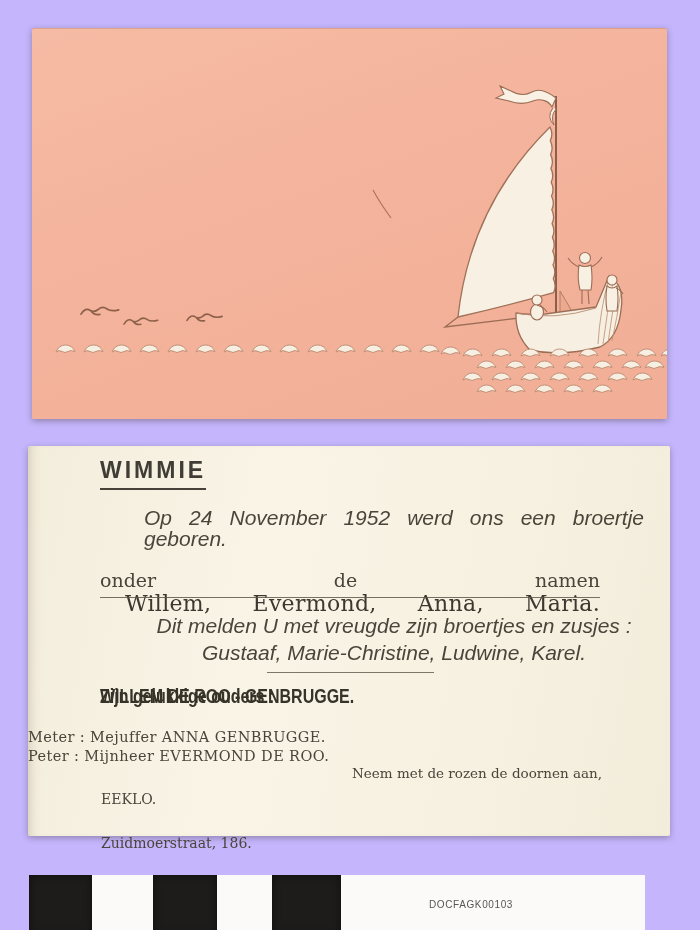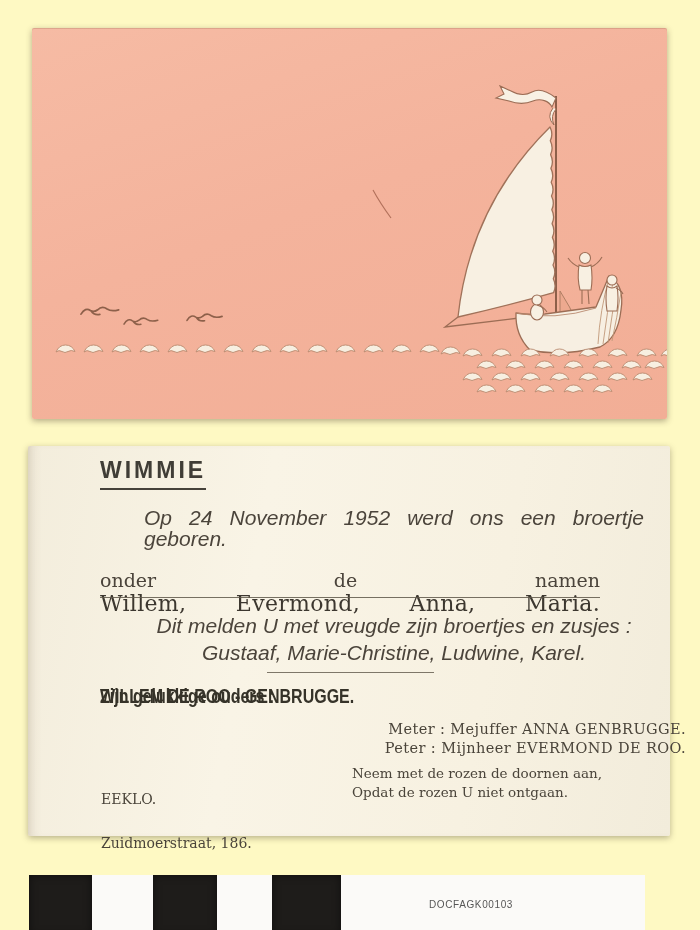--- a/index.html
+++ b/index.html
@@ -1,17 +1,17 @@
 <!DOCTYPE html>
 <html><head>
 <meta charset="utf-8">
 <style>
   html,body{margin:0;padding:0;width:700px;height:930px;overflow:hidden;
     background:#8a8a8a;font-family:"DejaVu Serif",serif;}
-  .page{position:absolute;inset:0;width:700px;height:930px;background:#fef9c3;}
+  .page{position:absolute;inset:0;width:700px;height:930px;background:#c4b5fd;}
 
   
   .card-front{position:absolute;left:32px;top:28px;width:635px;height:391px;
     background:linear-gradient(160deg,#f6bba4 0%,#f4b39c 45%,#f2ae96 100%);
     border-radius:2px;box-shadow:0 2px 6px rgba(55,40,30,.38), inset 0 1px 0 rgba(130,85,60,.22);}
   .card-front svg{position:absolute;inset:0;}
 
   
   .card-back{position:absolute;left:28px;top:446px;width:642px;height:390px;
     background:linear-gradient(100deg,#f3eddc 0%,#f9f4e6 35%,#f7f1e1 70%,#f2ecdb 100%);
@@ -19,28 +19,28 @@
   .card-back *{position:absolute;margin:0;white-space:nowrap;}
   .tx{left:72px;width:500px;}
   .just{text-align:justify;text-align-last:justify;white-space:normal !important;}
   .title{top:13px;left:72px;font-family:"Liberation Sans",sans-serif;font-weight:bold;
     font-size:23px;letter-spacing:3px;color:#403d36;line-height:1;
     padding-bottom:6px;border-bottom:2.5px solid #46423a;}
   .script{font-family:Liberation Sans, sans-serif;font-style:italic;color:#4b443b;font-size:21px;line-height:1;margin-left:44px;}
   .l-birth{top:61px;} .l-bapt{top:90px;}
   .l-names{top:123px;line-height:22px;}
   .names-pre{position:static;font-family:"DejaVu Serif",serif;color:#4b443b;font-size:19px;}
-  .names{position:static;font-family:"DejaVu Serif",serif;font-size:22px;color:#3c372f;letter-spacing:.3px;}
+  .names{position:static;font-family:"DejaVu Serif",serif;font-size:22px;color:#3c372f;letter-spacing:.3px;margin-left:25px;}
   .rule-names{top:151px;left:72px;width:500px;height:0;border-top:1px solid rgba(95,88,74,.85);}
   .l-intro{top:169px;text-align:center;white-space:normal !important;}
   .l-sibs{top:196px;text-align:center;white-space:normal !important;}
   .divider{top:226px;left:239px;width:167px;height:0;border-top:1px solid rgba(95,88,74,.8);}
   .l-parents{top:240px;left:72px;width:500px;font-family:"Liberation Sans",sans-serif;
     font-weight:bold;font-size:16px;color:#363329;transform:scaleY(1.22);transform-origin:left top;}
-  .gp{left:16px;width:642px;text-align:right;font-size:14.5px;color:#4a443a;letter-spacing:.4px;line-height:1;}
+  .gp{left:0;width:642px;text-align:left;font-size:14.5px;color:#4a443a;letter-spacing:.4px;line-height:1;margin-top:8px;}
   .gp1{top:276px;} .gp2{top:294.5px;}
   .addr{left:73px;top:319px;font-size:14px;color:#4a443a;line-height:19px;white-space:normal !important;}
   .addr div{position:static;margin-top:25px;}
   .verse{left:324px;top:318px;font-size:13.5px;color:#4a443a;line-height:18.5px;white-space:normal !important;}
   .verse div{position:static;}
 
   
   .strip{position:absolute;left:0;top:849px;width:606px;height:60px;margin-top:26px;}
   .blk{position:absolute;top:0;height:60px;}
   .b-dark{background:#1e1c1a;box-shadow:inset 0 0 8px rgba(0,0,0,.5);}
@@ -183,21 +183,20 @@
     <div class="gp gp1">Meter :  Mejuffer ANNA GENBRUGGE.</div>
     <div class="gp gp2">Peter :  Mijnheer EVERMOND DE ROO.</div>
 
     <div class="addr">
       <div>EEKLO.</div>
       <div>Zuidmoerstraat, 186.</div>
     </div>
 
     <div class="verse">
       <div>Neem met de rozen de doornen aan,</div>
-      <div>Opdat de rozen U niet ontgaan.</div>
     </div>
   </div>
 
   <div class="strip">
     <div class="blk b-dark" style="left:29px;width:63px;"></div>
     <div class="blk b-light" style="left:92px;width:61px;"></div>
     <div class="blk b-dark" style="left:153px;width:64px;"></div>
     <div class="blk b-light" style="left:217px;width:55px;"></div>
     <div class="blk b-dark" style="left:272px;width:69px;"></div>
     <div class="blk b-light" style="left:341px;width:304px;"></div>

